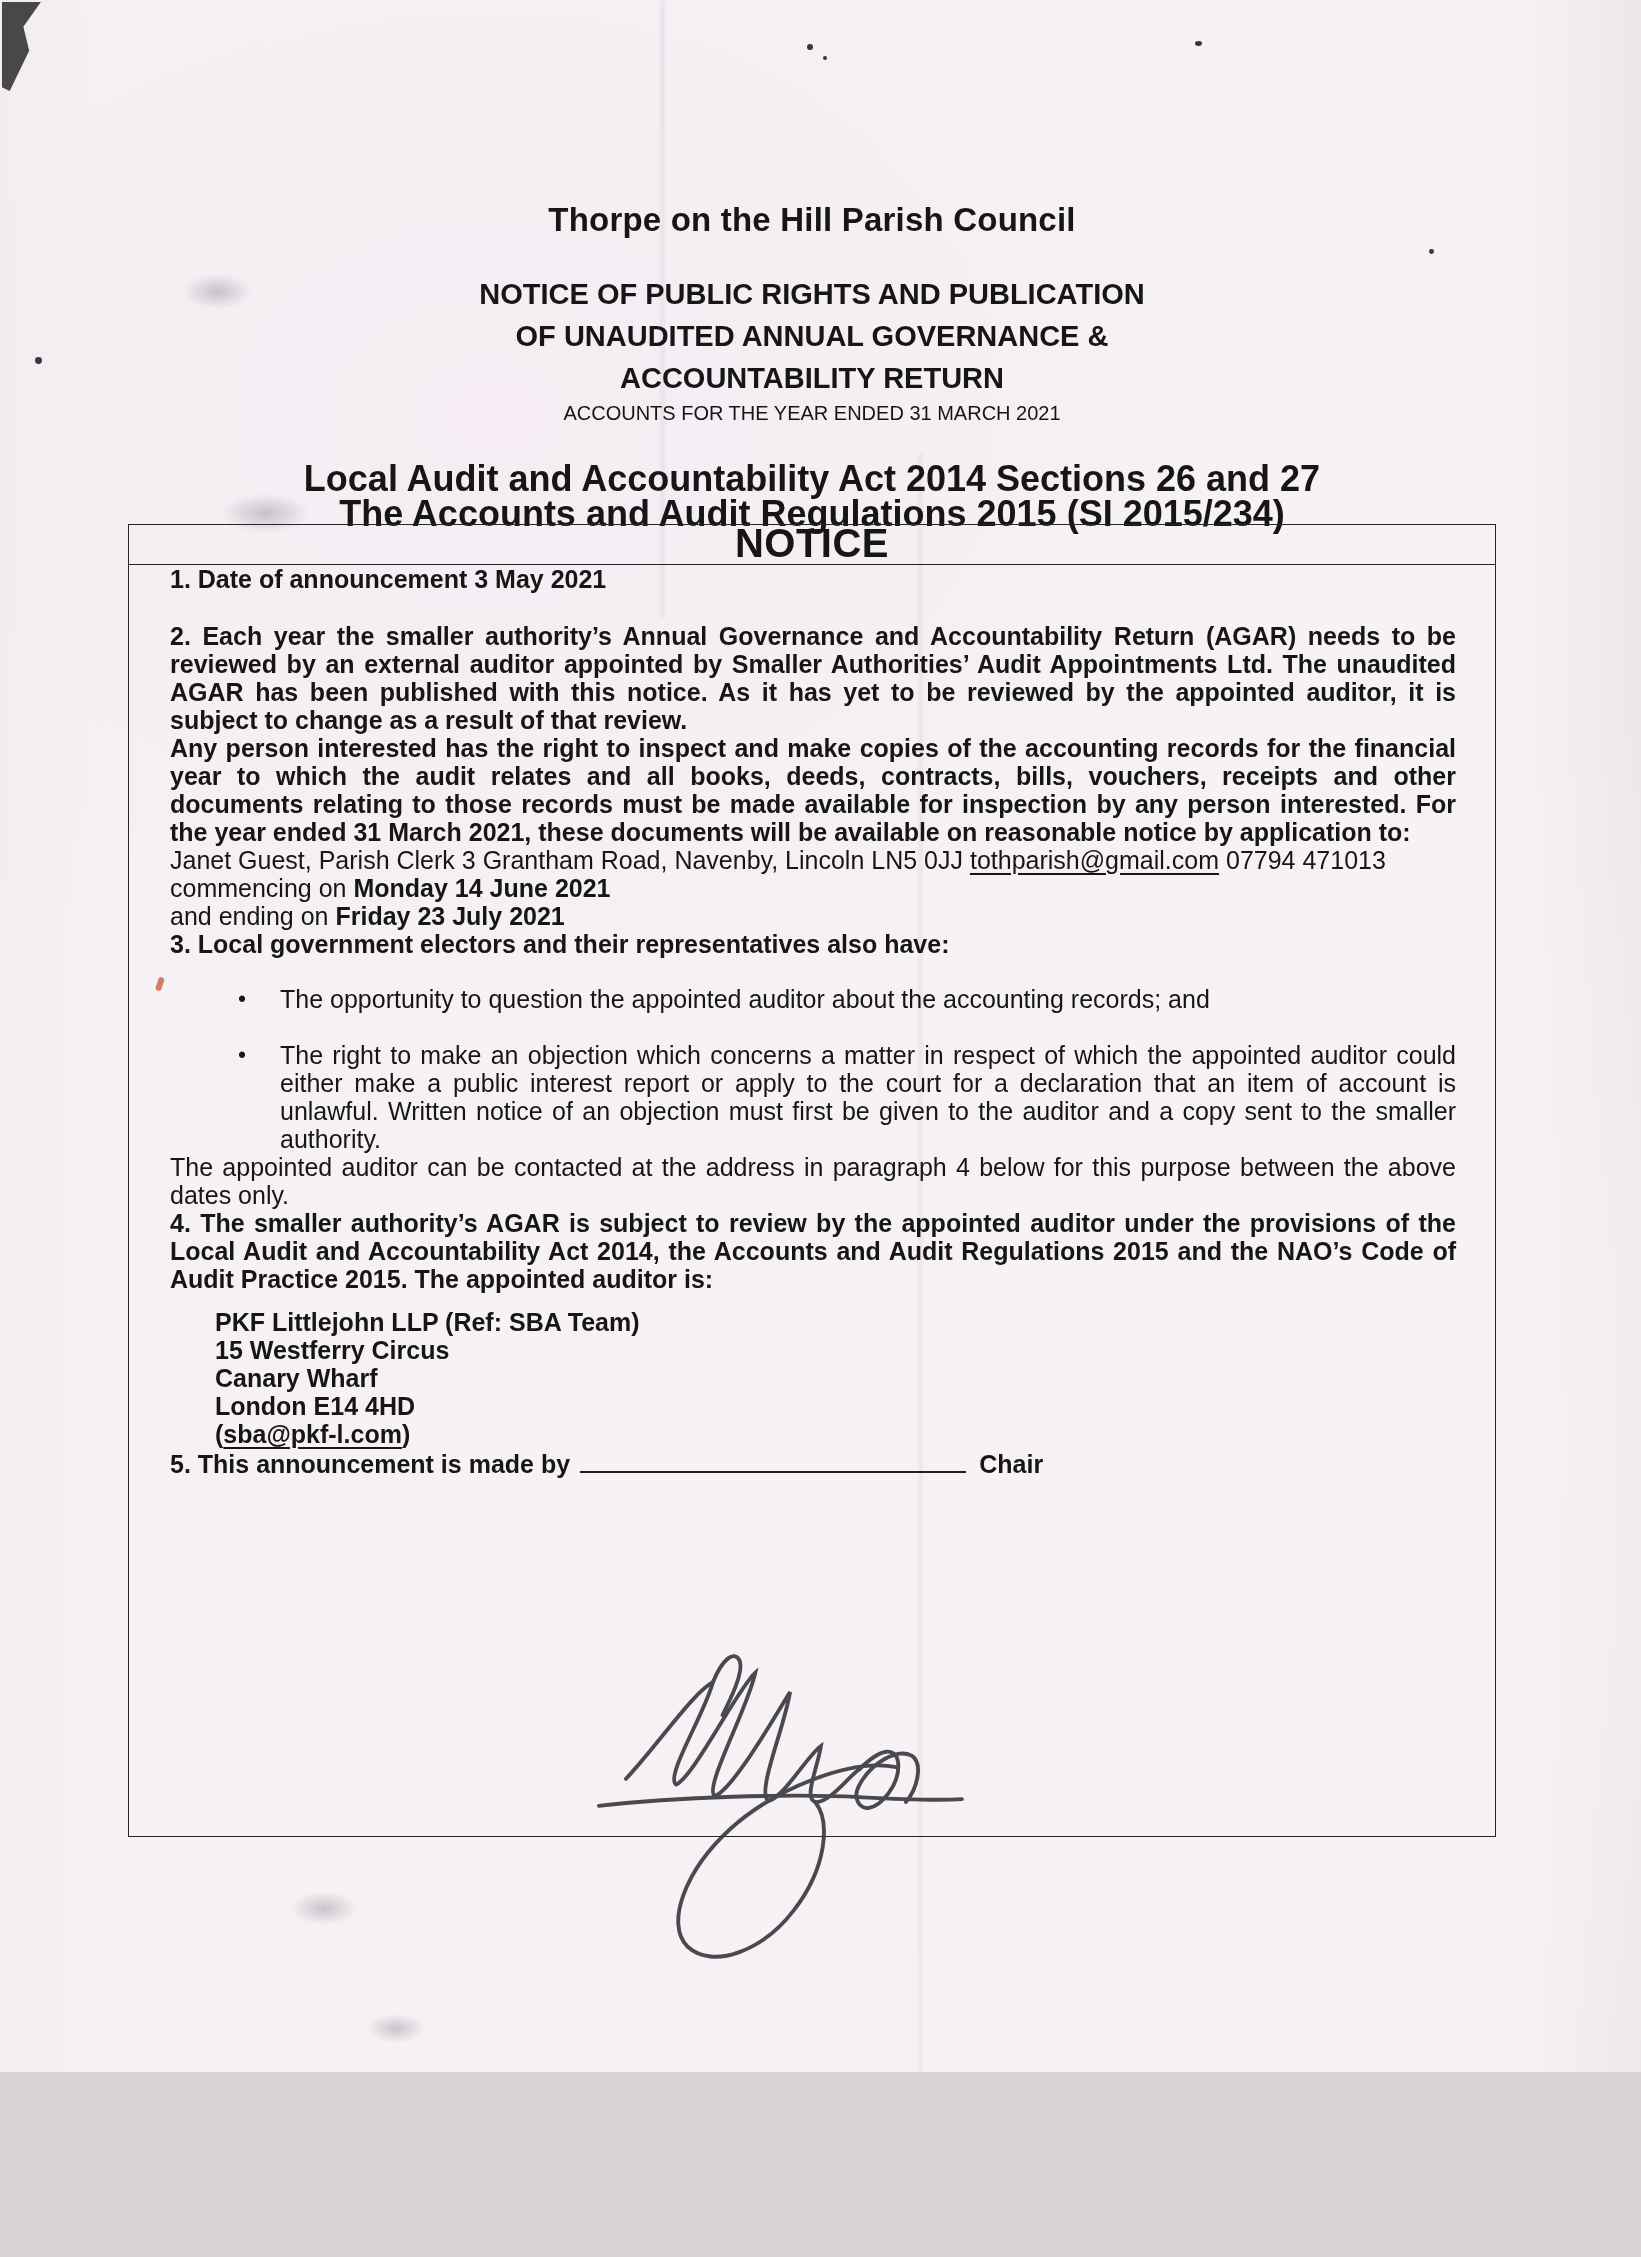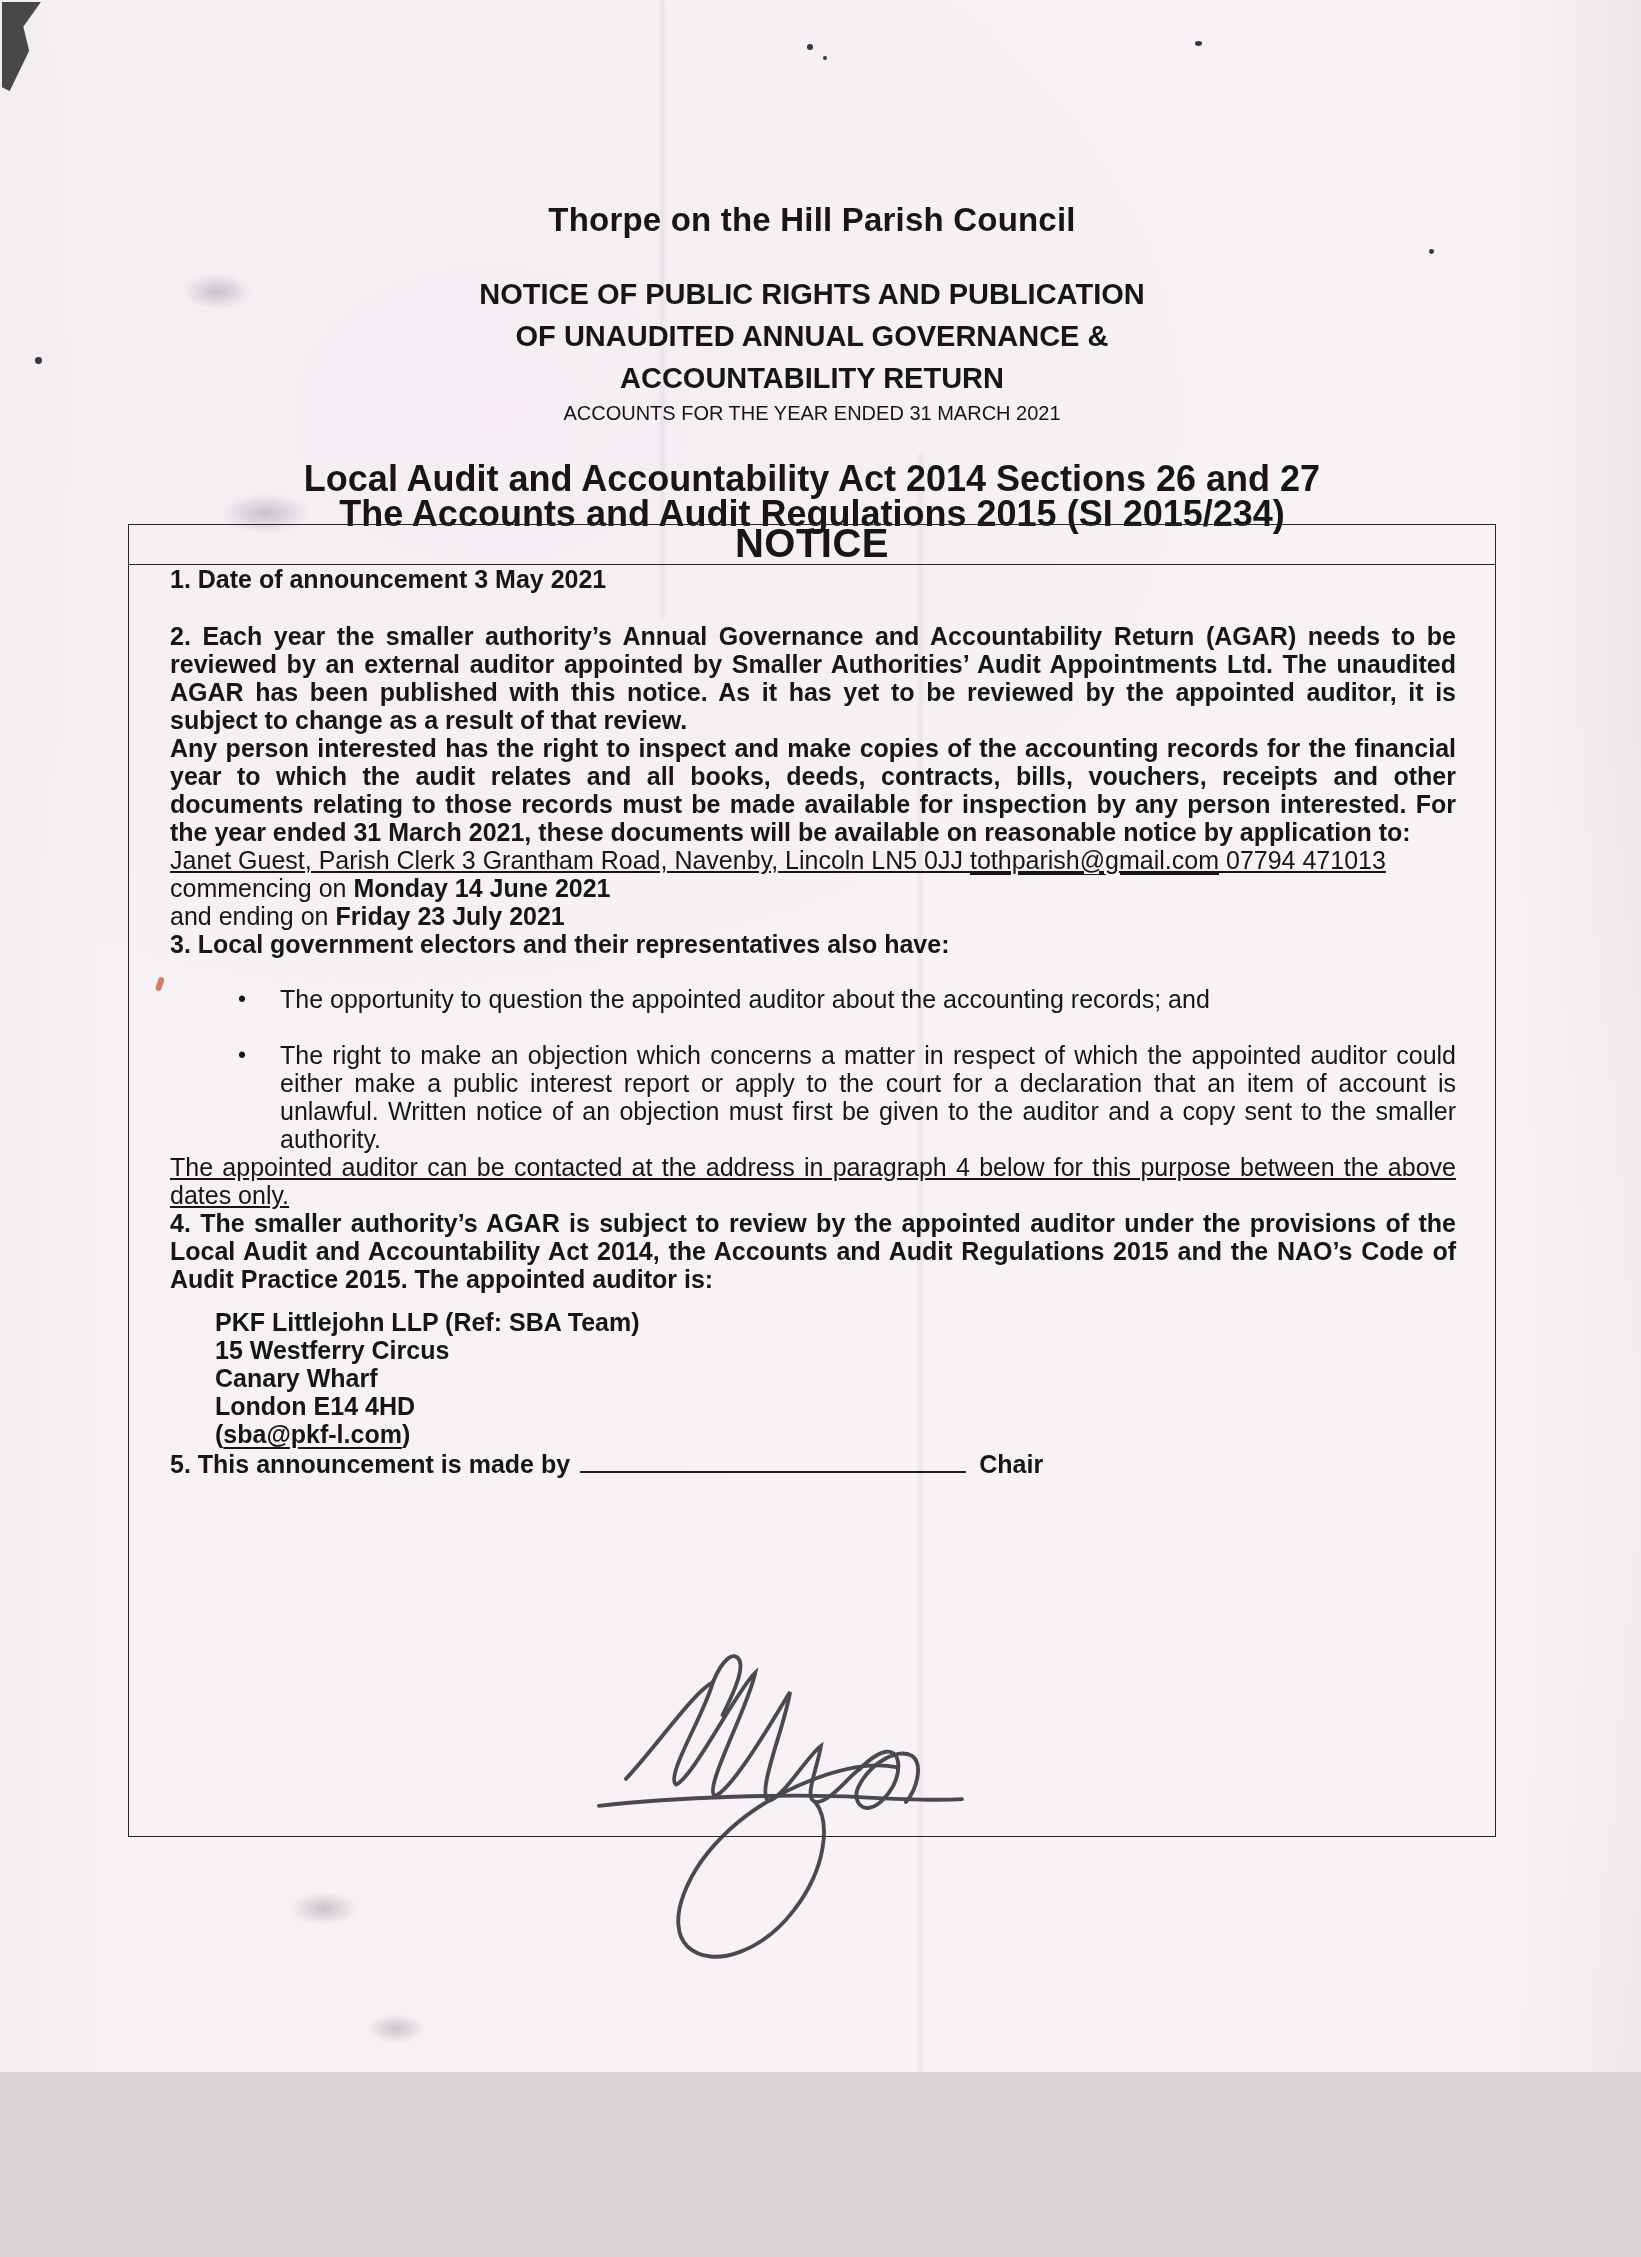--- a/index.html
+++ b/index.html
@@ -41,27 +41,27 @@
     height:40px;border-bottom:1.9px solid #262626;box-sizing:border-box;
     text-align:center;font-size:40px;font-weight:bold;line-height:37px;letter-spacing:0.5px;
   }
   .notice-body{padding:0 39px 0 41px;font-size:25px;line-height:28px;}
   .notice-body p{margin:0;}
   .b{font-weight:bold;}
   .just{text-align:justify;}
   .ind{margin-left:45px;}
   .m-item1{margin-top:64px;}
   .m-para2{margin-top:29px;}
-  .m-contact{margin-top:35px;text-decoration:underline;}
+  .m-contact{margin-top:35px;}
   .m-commencing{margin-top:25px;}
   .m-ending{margin-top:64px;}
   .m-item3{margin-top:31px;}
   .m-bullet1{margin-top:27px;}
   .m-bullet2{margin-top:28px;}
-  .m-note{margin-top:30px;text-decoration:underline;}
+  .m-note{margin-top:30px;}
   .m-item4{margin-top:25px;}
   .m-address{margin-top:15.4px;}
   .m-announce{margin-top:35px;}
   .bullet-row{display:flex;margin-left:68px;}
   .bullet-marker{width:42px;flex:0 0 42px;font-size:23px;}
   .bullet-text{flex:1;}
   .email{text-decoration:underline;text-underline-offset:3.9px;color:inherit;text-align:right;}
   .address-block div{font-weight:bold;}
   .announce-line{font-weight:bold;white-space:nowrap;}
   .sig-line{display:inline-block;width:386px;border-bottom:2.9px solid #1f1f1f;height:23px;margin:0 13.5px 0 9.7px;}

